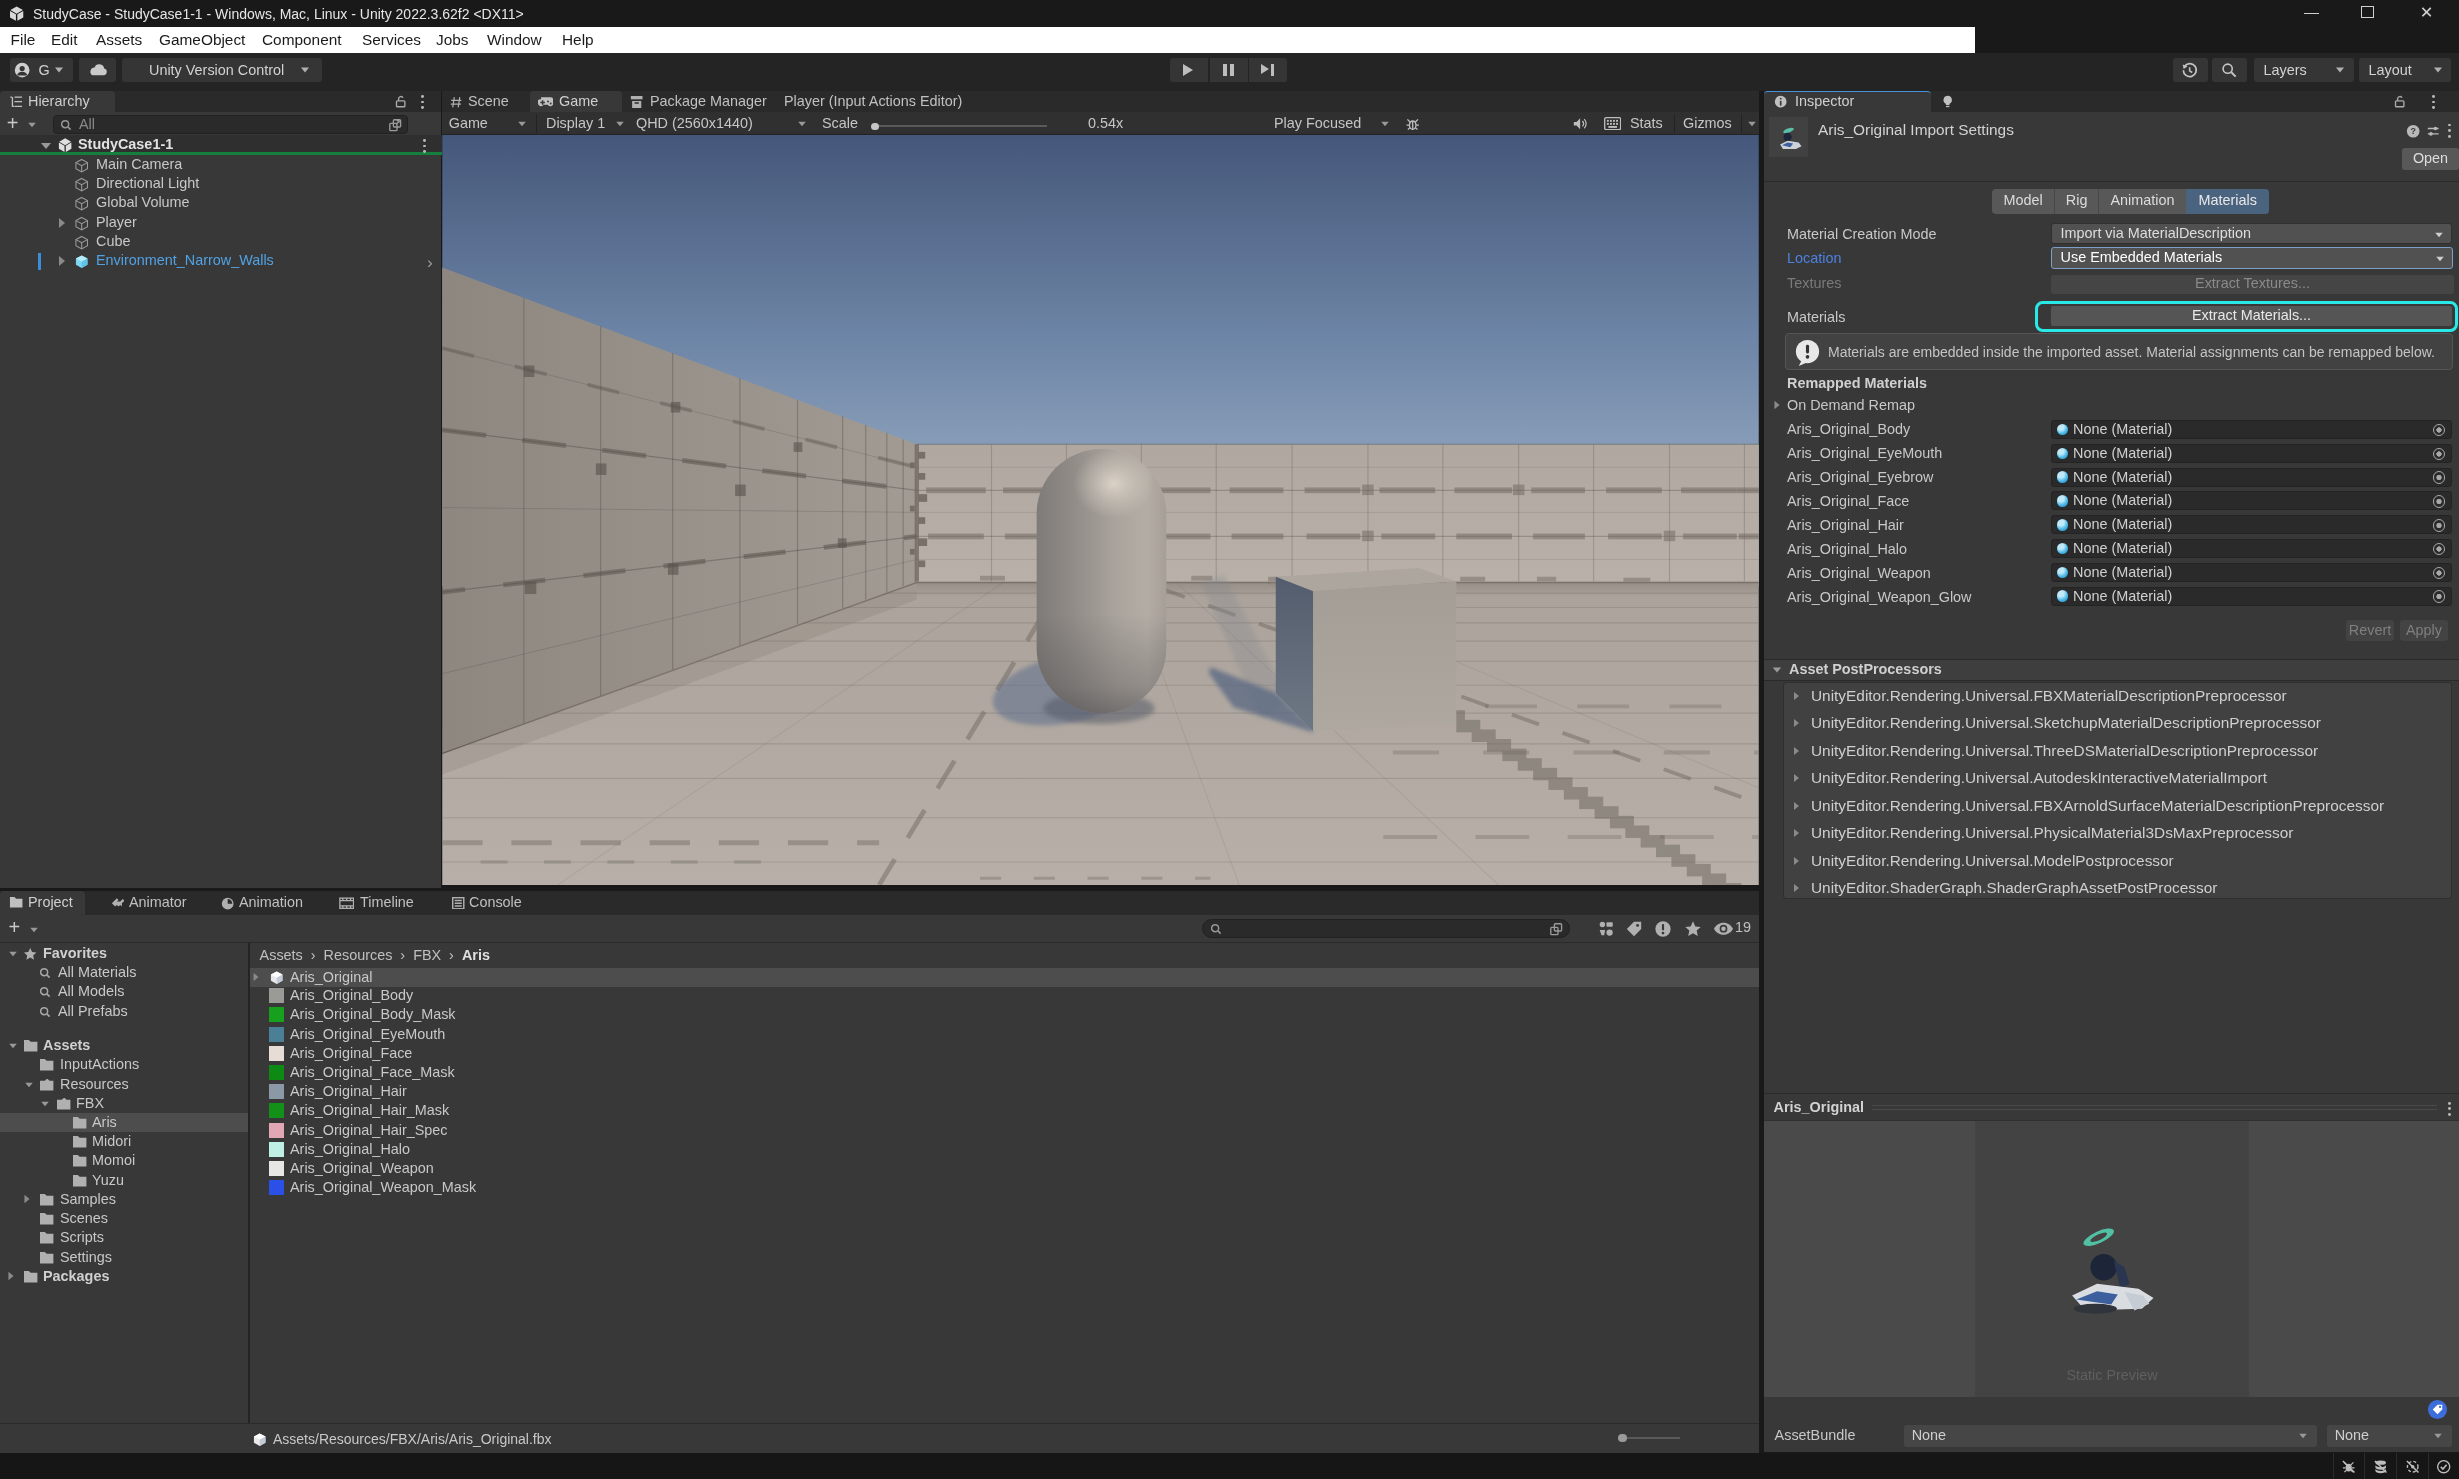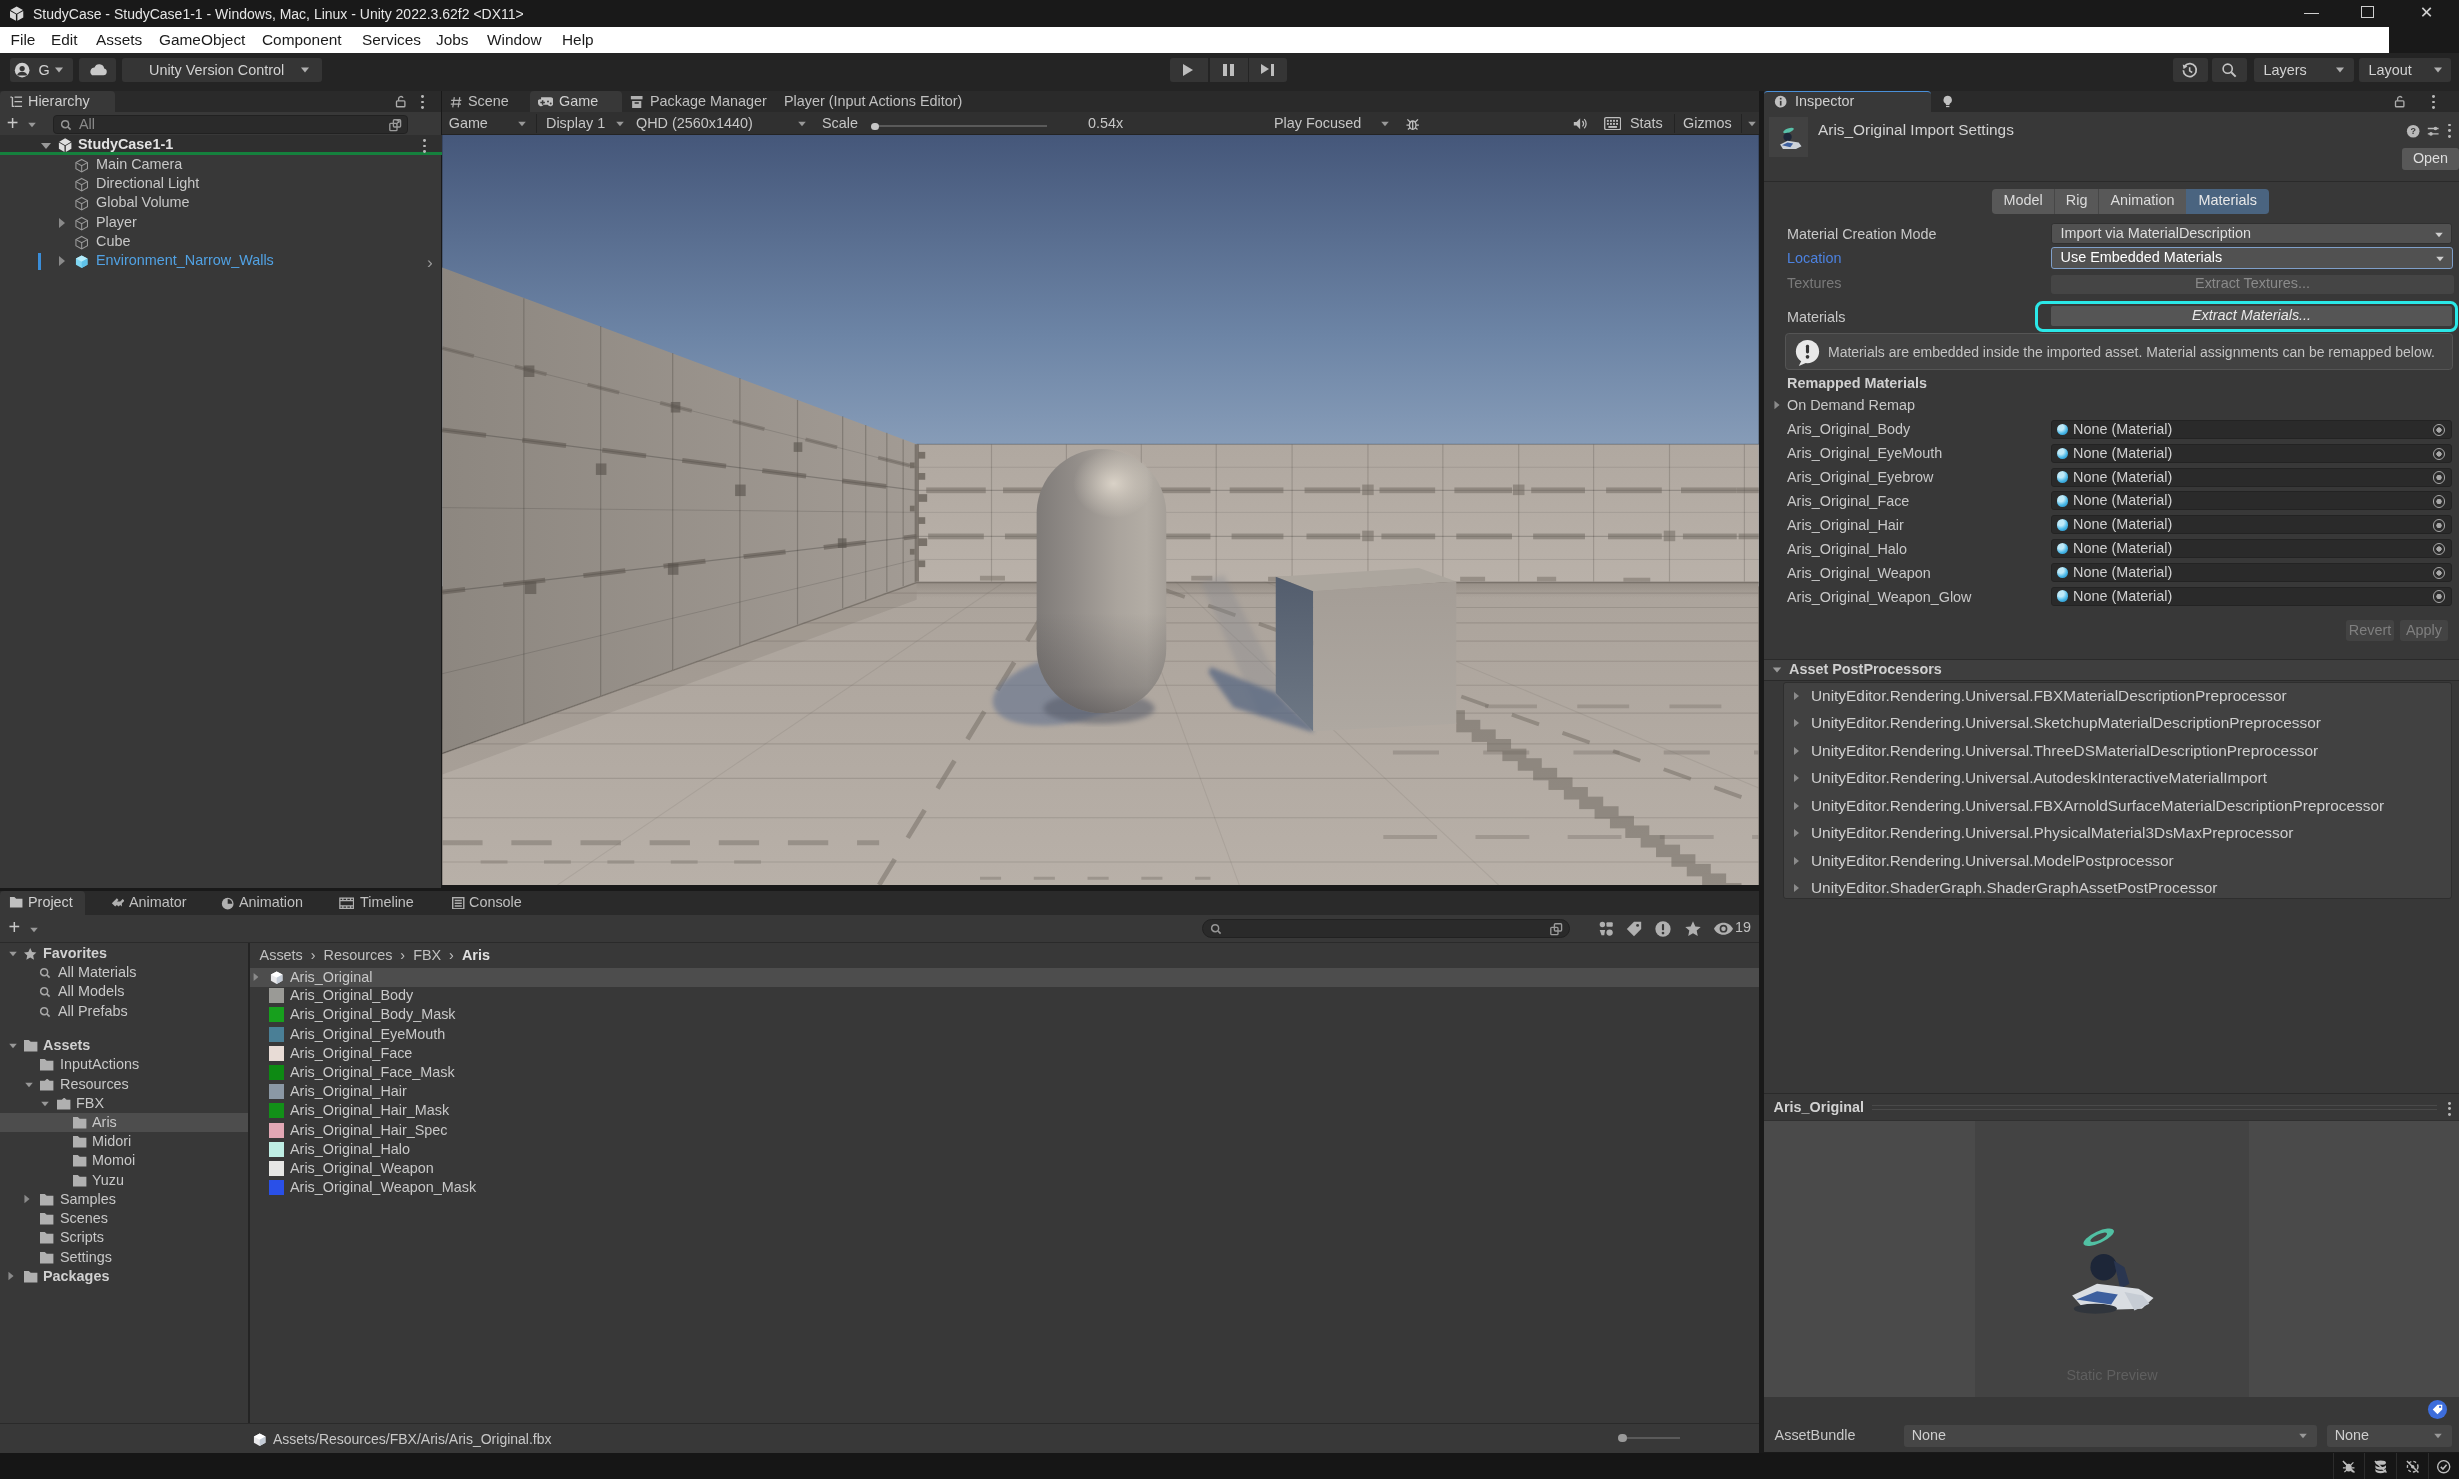--- a/index.html
+++ b/index.html
@@ -28,21 +28,21 @@
         <path d="M2.8 8.2L11 12.9V22L2.8 17.3Z"></path>
         <path d="M21.2 8.2L13 12.9V22l8.2-4.7Z"></path>
       </g>
     </svg>
   <div class="abs" style="left:33px;top:5.8px;font-size:14px;color:#e6e6e6;">StudyCase - StudyCase1-1 - Windows, Mac, Linux - Unity 2022.3.62f2 &lt;DX11&gt;</div>
   <div class="abs" style="left:2304px;top:12.5px;width:15.4px;height:1.9px;background:#cfcfcf;"></div>
   <div class="abs" style="left:2361px;top:5.8px;width:12.5px;height:12.5px;border:1.4px solid #cfcfcf;"></div>
   <div class="abs" style="left:2419px;top:4.8px;width:15.4px;height:15.4px;color:#cfcfcf;font-size:16.3px;line-height:15.4px;text-align:center;">✕</div>
 </div>
 
-<div class="abs" style="left:0;top:27px;width:2389px;height:26px;background:#ffffff;color:#1b1b1b;font-size:15.4px;padding-left:16px;">
+<div class="abs" style="left:0;top:27px;width:1975px;height:26px;background:#ffffff;color:#1b1b1b;font-size:15.4px;padding-left:16px;">
   <span class="abs" style="left:10.6px;top:3.8px;">File</span>
   <span class="abs" style="left:51px;top:3.8px;">Edit</span>
   <span class="abs" style="left:96px;top:3.8px;">Assets</span>
   <span class="abs" style="left:159px;top:3.8px;">GameObject</span>
   <span class="abs" style="left:262px;top:3.8px;">Component</span>
   <span class="abs" style="left:362px;top:3.8px;">Services</span>
   <span class="abs" style="left:436px;top:3.8px;">Jobs</span>
   <span class="abs" style="left:487px;top:3.8px;">Window</span>
   <span class="abs" style="left:562px;top:3.8px;">Help</span>
 </div>
@@ -593,21 +593,21 @@
     </div>
     <div class="abs" style="left:23px;top:68px;color:#4c82e0;">Location</div>
     <div class="abs" style="left:287px;top:65px;width:402px;height:22px;background:#515151;border:1px solid #7f9fc9;border-radius:2.9px;">
       <span class="abs" style="left:8.6px;top:1px;color:#ffffff;">Use Embedded Materials</span>
       <div class="tri-d abs" style="left:383px;top:7.7px;border-top-color:#cfcfcf;transform:scale(.75)"></div>
     </div>
     <div class="abs" style="left:23px;top:93px;color:#7a7a7a;">Textures</div>
     <div class="abs" style="left:287px;top:93px;width:403px;height:19px;background:#454545;border-radius:2.9px;text-align:center;color:#8a8a8a;">Extract Textures...</div>
     <div class="abs" style="left:23px;top:127px;color:#c8c8c8;">Materials</div>
     <div class="abs" style="left:271px;top:119px;width:423px;height:31px;border:3.8px solid #2be8e8;border-radius:7.7px;"></div>
-    <div class="abs" style="left:287px;top:124px;width:401px;height:20px;background:#555555;border-radius:1.9px;text-align:center;color:#e8e8e8;padding-top:1px;font-style:italic;">Extract Materials...</div>
+    <div class="abs" style="left:287px;top:124px;width:401px;height:20px;background:#555555;border-radius:1.9px;text-align:center;color:#e8e8e8;padding-top:1px;">Extract Materials...</div>
 
     <div class="abs" style="left:21px;top:151px;width:668px;height:37px;background:#424242;border:1px solid #555;border-radius:3.8px;">
       <svg class="abs" style="left:5.8px;top:2.9px" width="31" height="31" viewBox="0 0 32 32">
           <circle cx="16" cy="15" r="12" fill="#e8e8e8"></circle>
           <path d="M10 24l-3 6 9-4z" fill="#e8e8e8"></path>
           <rect x="14.4" y="8" width="3.2" height="9" rx="1.5" fill="#333"></rect>
           <circle cx="16" cy="20.5" r="1.9" fill="#333"></circle>
         </svg>
       <span class="abs" style="left:42px;top:9.6px;color:#c4c4c4;font-size:14px;">Materials are embedded inside the imported asset. Material assignments can be remapped below.</span>
     </div>

